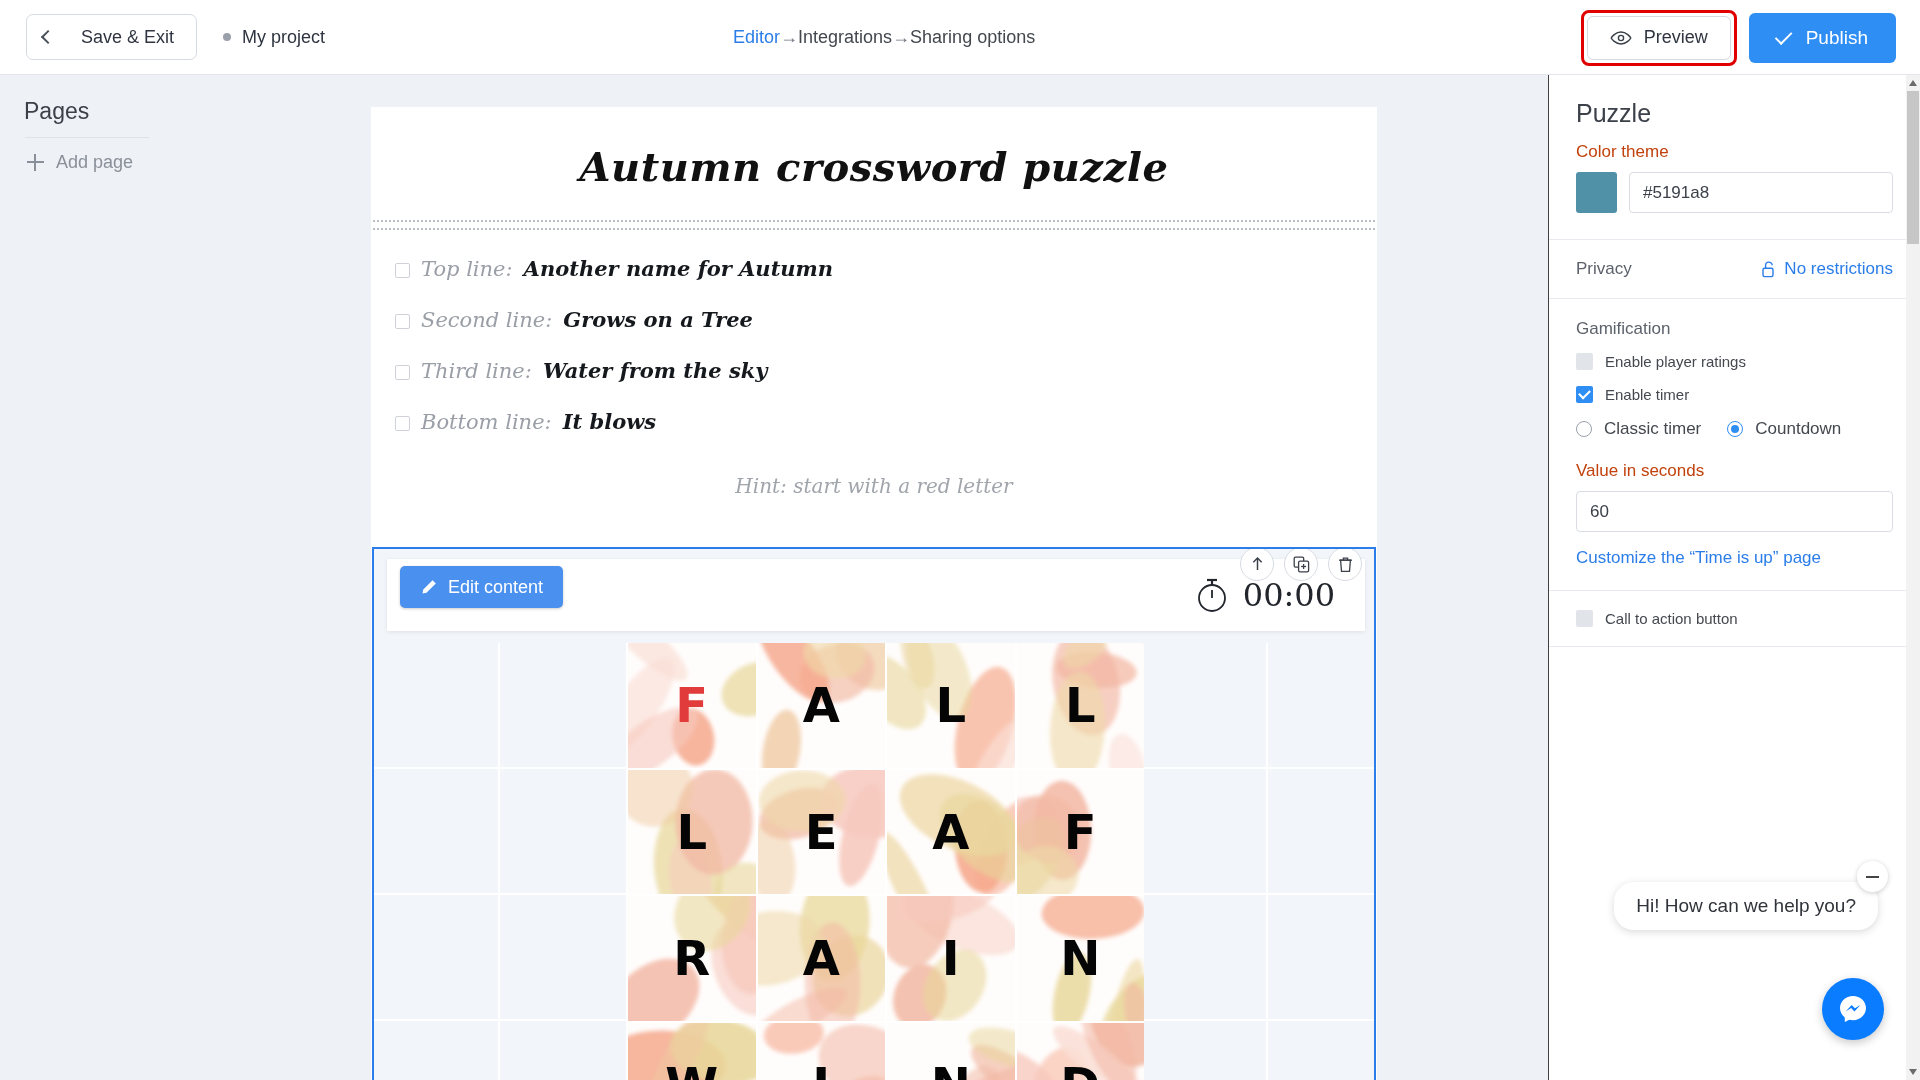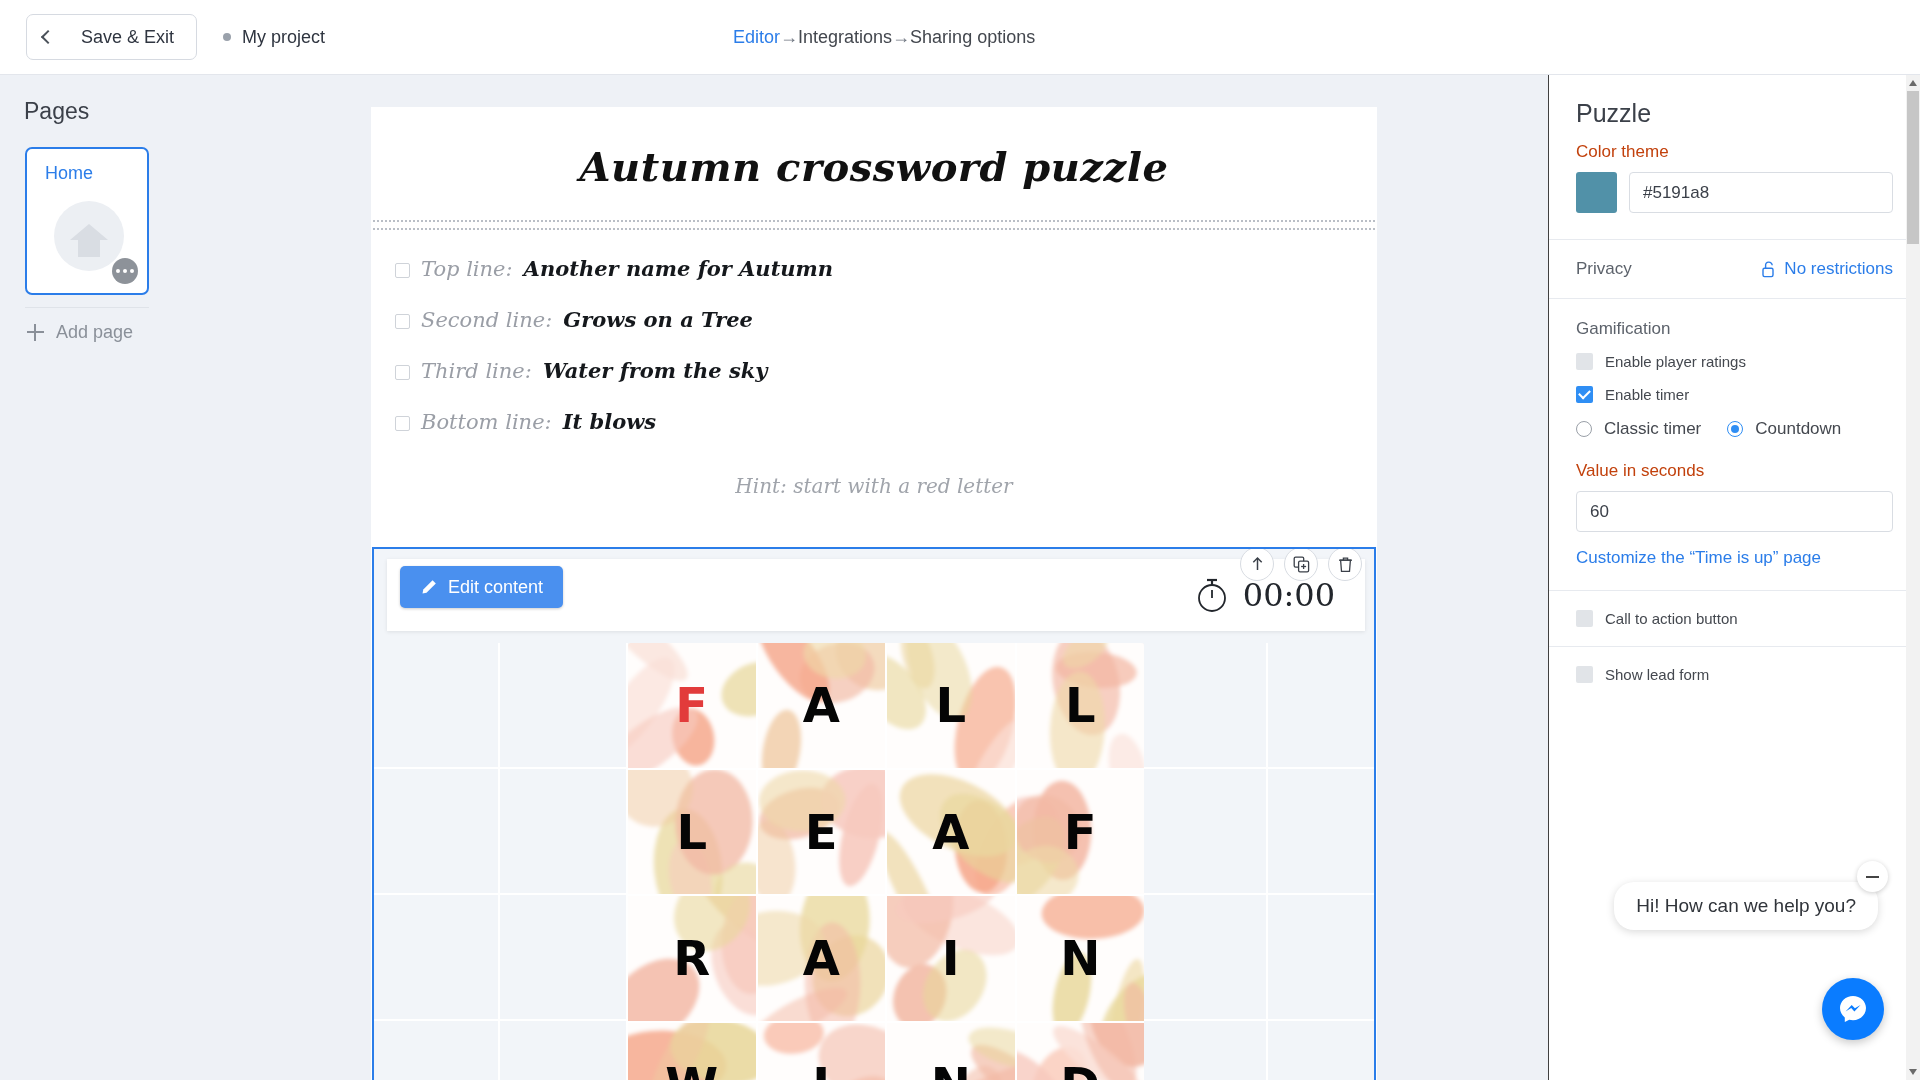--- a/index.html
+++ b/index.html
@@ -442,39 +442,40 @@
   </div>
 
   <div class="breadcrumb">
     <span class="bc-item active">Editor</span>
     <span class="bc-arrow">→</span>
     <span class="bc-item">Integrations</span>
     <span class="bc-arrow">→</span>
     <span class="bc-item">Sharing options</span>
   </div>
 
+  <div class="topright">
+    <div class="preview-hl">
+      <div class="btn-preview">
+        <svg width="22" height="14" viewBox="0 0 22 14">
+          <path d="M11 1C5.5 1 1.7 6 1.2 7c.5 1 4.3 6 9.8 6s9.3-5 9.8-6c-.5-1-4.3-6-9.8-6z" fill="none" stroke="#3a4049" stroke-width="1.4"></path>
+          <circle cx="11" cy="7" r="2.6" fill="none" stroke="#3a4049" stroke-width="1.4"></circle>
+        </svg>
+        <span>Preview</span>
+      </div>
+    </div>
+    <div class="btn-publish">
+      <span class="check-glyph"></span>
+      <span>Publish</span>
+    </div>
+  </div>
 </div>
 
 <div class="sidebar">
   <div class="pages-title">Pages</div>
 
-  <div class="page-card">
-    <div class="page-card-label">Home</div>
-    <div class="home-circle">
-      <div class="home-icon-stack">
-        <div class="home-roof"></div>
-        <div class="home-body"></div>
-      </div>
-    </div>
-    <div class="page-more">
-      <i></i>
-        <i></i>
-        <i></i>
-    </div>
-  </div>
 
   <div class="sb-sep"></div>
 
   <div class="add-page">
     <span class="plus-glyph"></span>
     <span>Add page</span>
   </div>
 </div>
 
 <div class="help-btns">
@@ -832,26 +833,20 @@
 
   <div class="pad-row">
     <div class="chk-row" style="margin-bottom:0">
       <span class="chk"></span>
       <span class="chk-lab">Call to action button</span>
     </div>
   </div>
 
   <div class="hr"></div>
 
-  <div class="pad-row">
-    <div class="chk-row" style="margin-bottom:0">
-      <span class="chk"></span>
-      <span class="chk-lab">Show lead form</span>
-    </div>
-  </div>
 
   <div class="chat-bubble">Hi! How can we help you?</div>
   <div class="chat-min">
       <i></i>
     </div>
   <div class="chat-fab">
     <svg width="36" height="36" viewBox="0 0 36 36">
       <path d="M18 5C10.8 5 5 10.4 5 17.1c0 3.8 1.9 7.2 4.8 9.4v4.6l4.4-2.4c1.2.3 2.5.5 3.8.5 7.2 0 13-5.4 13-12.1S25.2 5 18 5z" fill="#fff"></path>
       <path d="M10.6 20.4l6.1-6.5 3.2 3.4 5.6-3.4-6.1 6.5-3.2-3.4z" fill="#0a7cff"></path>
     </svg>

